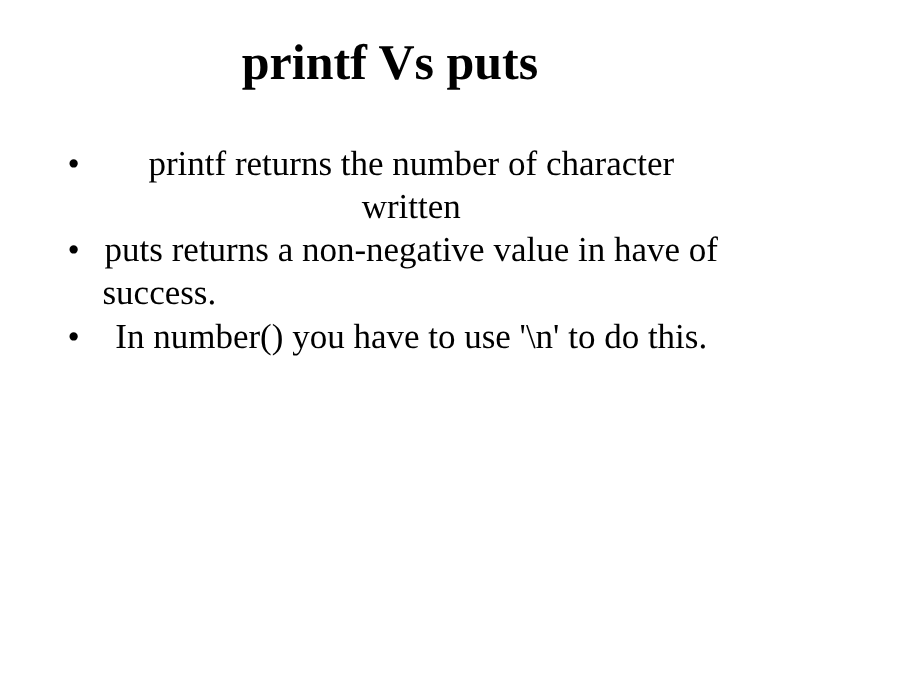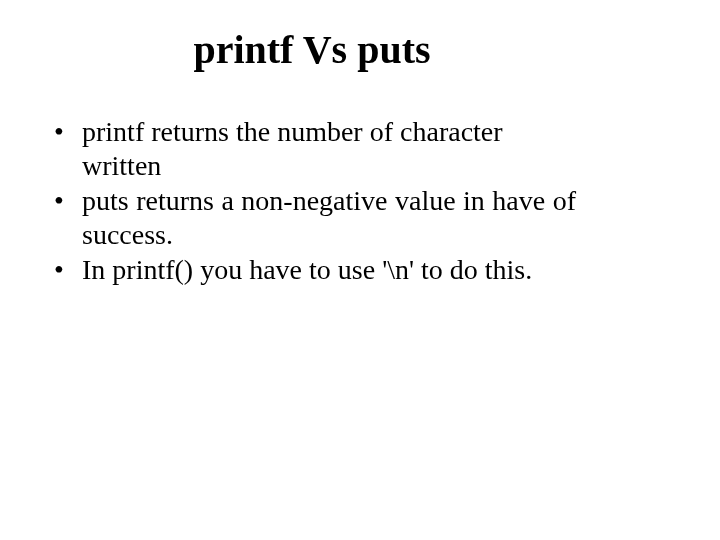--- a/index.html
+++ b/index.html
@@ -29,20 +29,21 @@
     list-style: none;
     margin: 0;
     padding: 0 8px 0 8px;
   }
   ul.bullets li {
     font-size: 28px;
     line-height: 1.2;
     margin-bottom: 2px;
     position: relative;
     padding-left: 34px;
+    text-align: center;
   }
   ul.bullets li::before {
     content: "•";
     position: absolute;
     left: 6px;
     top: 0;
     font-size: 28px;
   }
   
   .justify {
@@ -52,15 +53,15 @@
 </style>
 </head>
 <body>
 
 <div class="slide">
   <div class="title">printf Vs puts</div>
 
   <ul class="bullets">
     <li>printf returns the number of character written</li>
     <li class="justify">puts returns a non-negative value in have of success.</li>
-    <li>In printf() you have to use '\n' to do this.</li>
+    <li>In number() you have to use '\n' to do this.</li>
   </ul>
 </div>
 
 </body></html>

